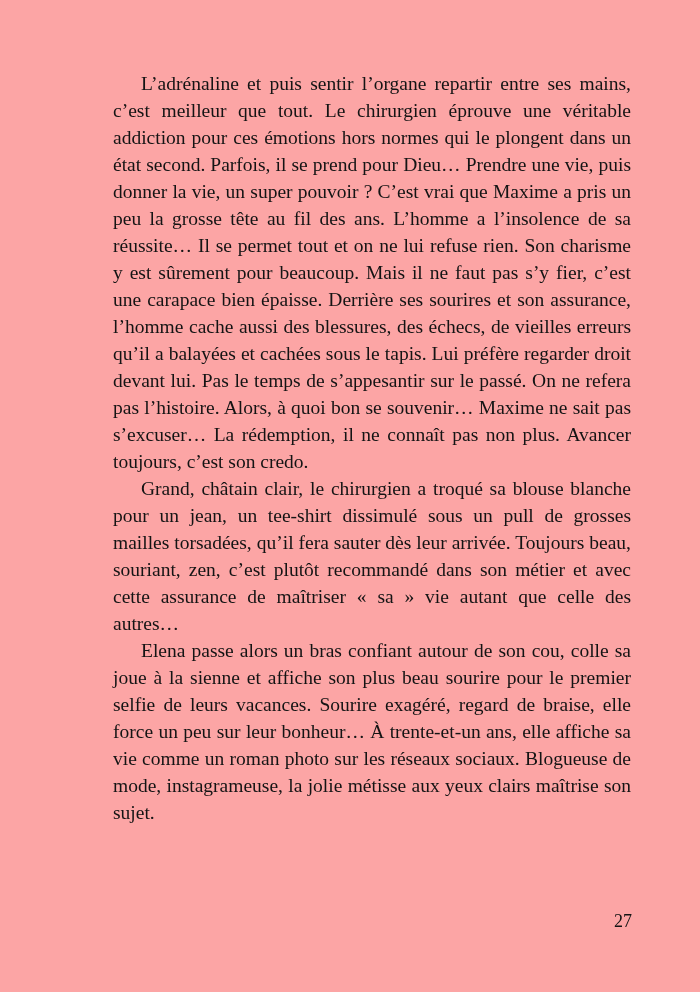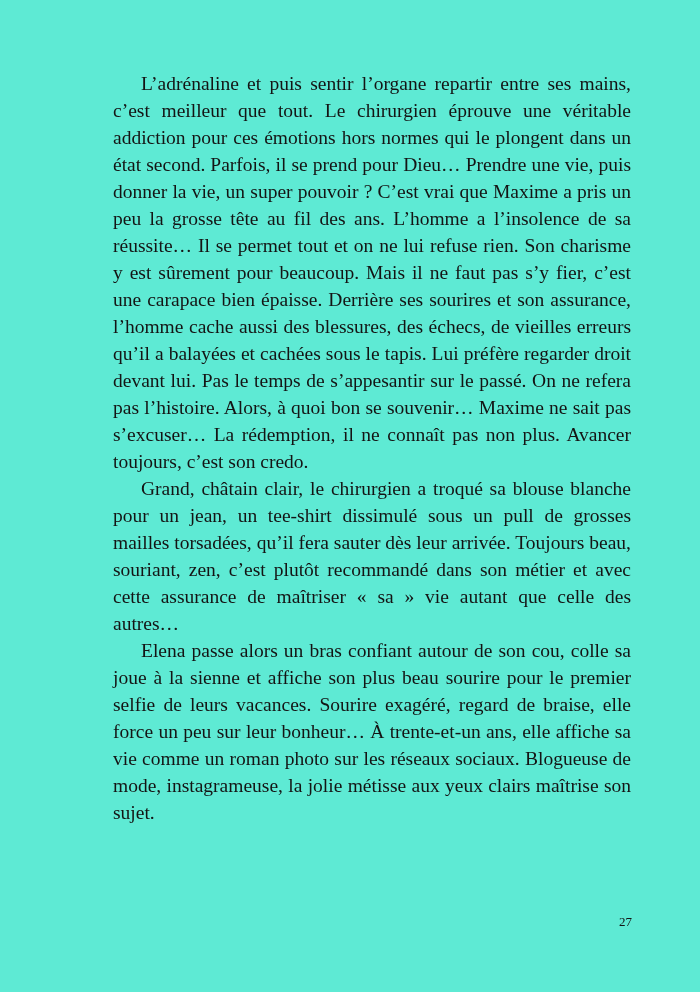--- a/index.html
+++ b/index.html
@@ -4,21 +4,21 @@
 <style>
   html, body {
     margin: 0;
     padding: 0;
     background: #ffffff;
   }
   .page {
     position: relative;
     width: 700px;
     height: 992px;
-    background: #5eead4;
+    background: #fca5a5;
     overflow: hidden;
     font-family: "Liberation Serif", "DejaVu Serif", serif;
     color: #141414;
   }
   .text-block {
     position: absolute;
     left: 113px;
     top: 70px;
     width: 518px;
     font-size: 19.5px;
@@ -27,21 +27,21 @@
   }
   .text-block p {
     margin: 0;
     padding: 0;
     text-indent: 28px;
   }
   .page-number {
     position: absolute;
     top: 908px;
     right: 68px;
-    font-size: 13px;
+    font-size: 18px;
     line-height: 27px;
     text-align: right;
   }
 </style>
 </head>
 <body>
 
 <div class="page">
   <div class="text-block">
     <p>L’adrénaline et puis sentir l’organe repartir entre ses mains, c’est meilleur que tout. Le chirurgien éprouve une véritable addiction pour ces émotions hors normes qui le plongent dans un état second. Parfois, il se prend pour Dieu… Prendre une vie, puis donner la vie, un super pouvoir&nbsp;? C’est vrai que Maxime a pris un peu la grosse tête au fil des ans. L’homme a l’insolence de sa réussite… Il se permet tout et on ne lui refuse rien. Son charisme y est sûrement pour beaucoup. Mais il ne faut pas s’y fier, c’est une carapace bien épaisse. Derrière ses sourires et son assurance, l’homme cache aussi des blessures, des échecs, de vieilles erreurs qu’il a balayées et cachées sous le tapis. Lui préfère regarder droit devant lui. Pas le temps de s’appesantir sur le passé. On ne refera pas l’histoire. Alors, à quoi bon se souvenir… Maxime ne sait pas s’excuser… La rédemption, il ne connaît pas non plus. Avancer toujours, c’est son credo.</p>

